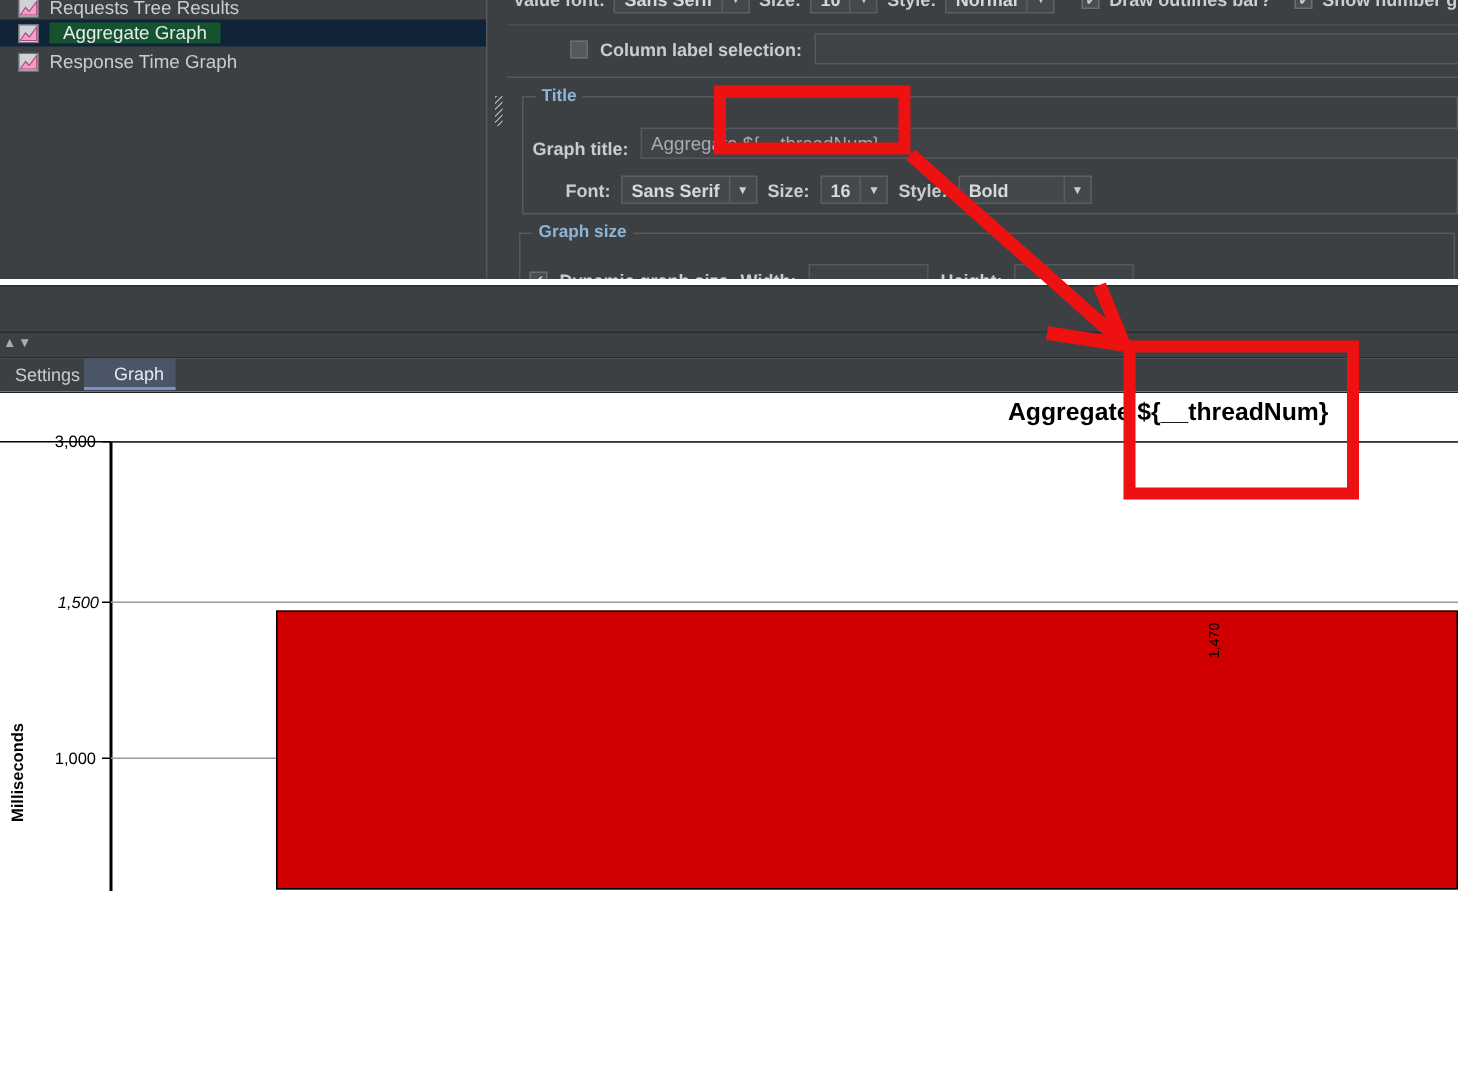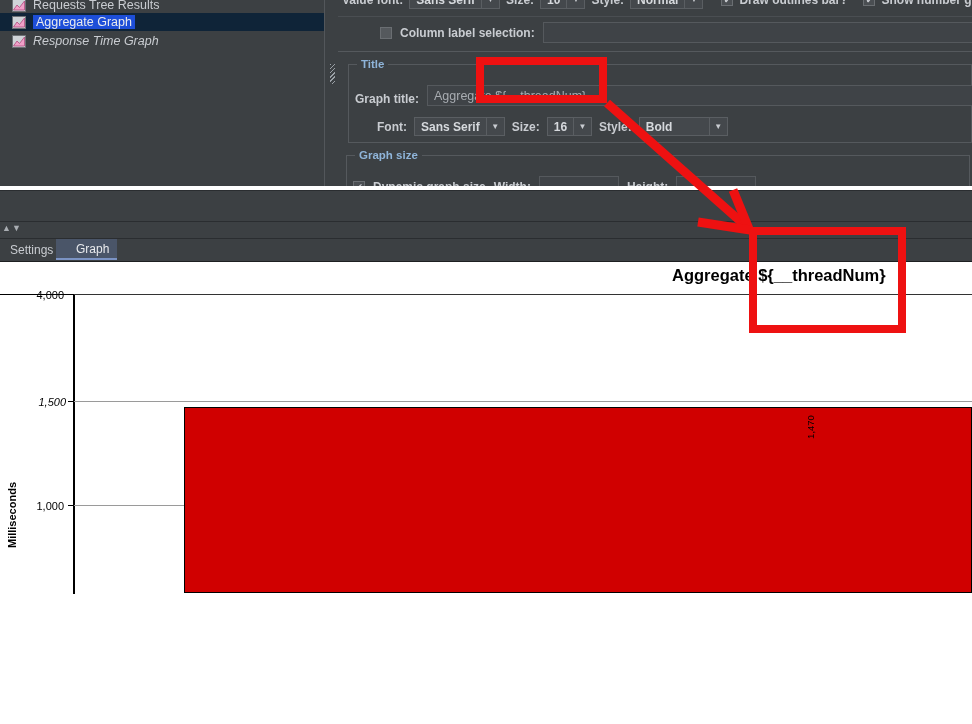--- a/index.html
+++ b/index.html
@@ -23,27 +23,27 @@
     border-right: 1px solid #2b2e31;
   }
   .tree-row {
     position: absolute; left: 0; width: 324px; height: 18px;
     display: flex; align-items: center;
     font-size: 12.5px; color: #c9ccd1;
     padding-left: 12px; box-sizing: border-box;
   }
   .tree-row.r0 { top: -4px; }
   .tree-row.r1 { top: 13px; background: #0f2438; }
-  .tree-row.r2 { top: 32px; font-style: italic; }
+  .tree-row.r2 { top: 32px; }
   .tree-icon {
     width: 14px; height: 13px; margin-right: 7px; position: relative; flex: none;
   }
   .tree-label { white-space: nowrap; }
   .tree-row.r1 .tree-label {
-    background: #1d4ed8; color: #e8eaed; padding: 0 3px;
+    background: #14532d; color: #e8eaed; padding: 0 9px;
   }
 
   .splitter {
     position: absolute; left: 324px; top: 0; width: 14px; height: 186px;
     background: #3c4043;
     border-left: 1px solid #53575b;
     border-right: 1px solid #26292c;
   }
   .splitter-grip {
     position: absolute; left: 5px; top: 64px; width: 5px; height: 20px;
@@ -311,21 +311,21 @@
     <div class="chart-topline"></div>
   </div>
 
   <div class="chart-title">Aggregate ${__threadNum}</div>
   <div class="title-rule"></div>
 
   <div class="axis-y"></div>
 
   <div class="gridline" style="left:73px; top:294px; width:899px; background:#333;"></div>
   <div class="tick" style="top:294px;"></div>
-  <div class="ytick-label" style="left:10px; top:289px; width:54px;">4,000</div>
+  <div class="ytick-label" style="left:10px; top:289px; width:54px;">3,000</div>
 
   <div class="gridline" style="left:73px; top:401px; width:899px;"></div>
   <div class="tick" style="top:401px;"></div>
   <div class="ytick-label" style="left:12px; top:396px; width:54px;font-style:italic;">1,500</div>
 
   <div class="gridline" style="left:73px; top:505px; width:899px;"></div>
   <div class="tick" style="top:505px;"></div>
   <div class="ytick-label" style="left:10px; top:500px; width:54px;">1,000</div>
 
   <div class="ylabel-wrap">

